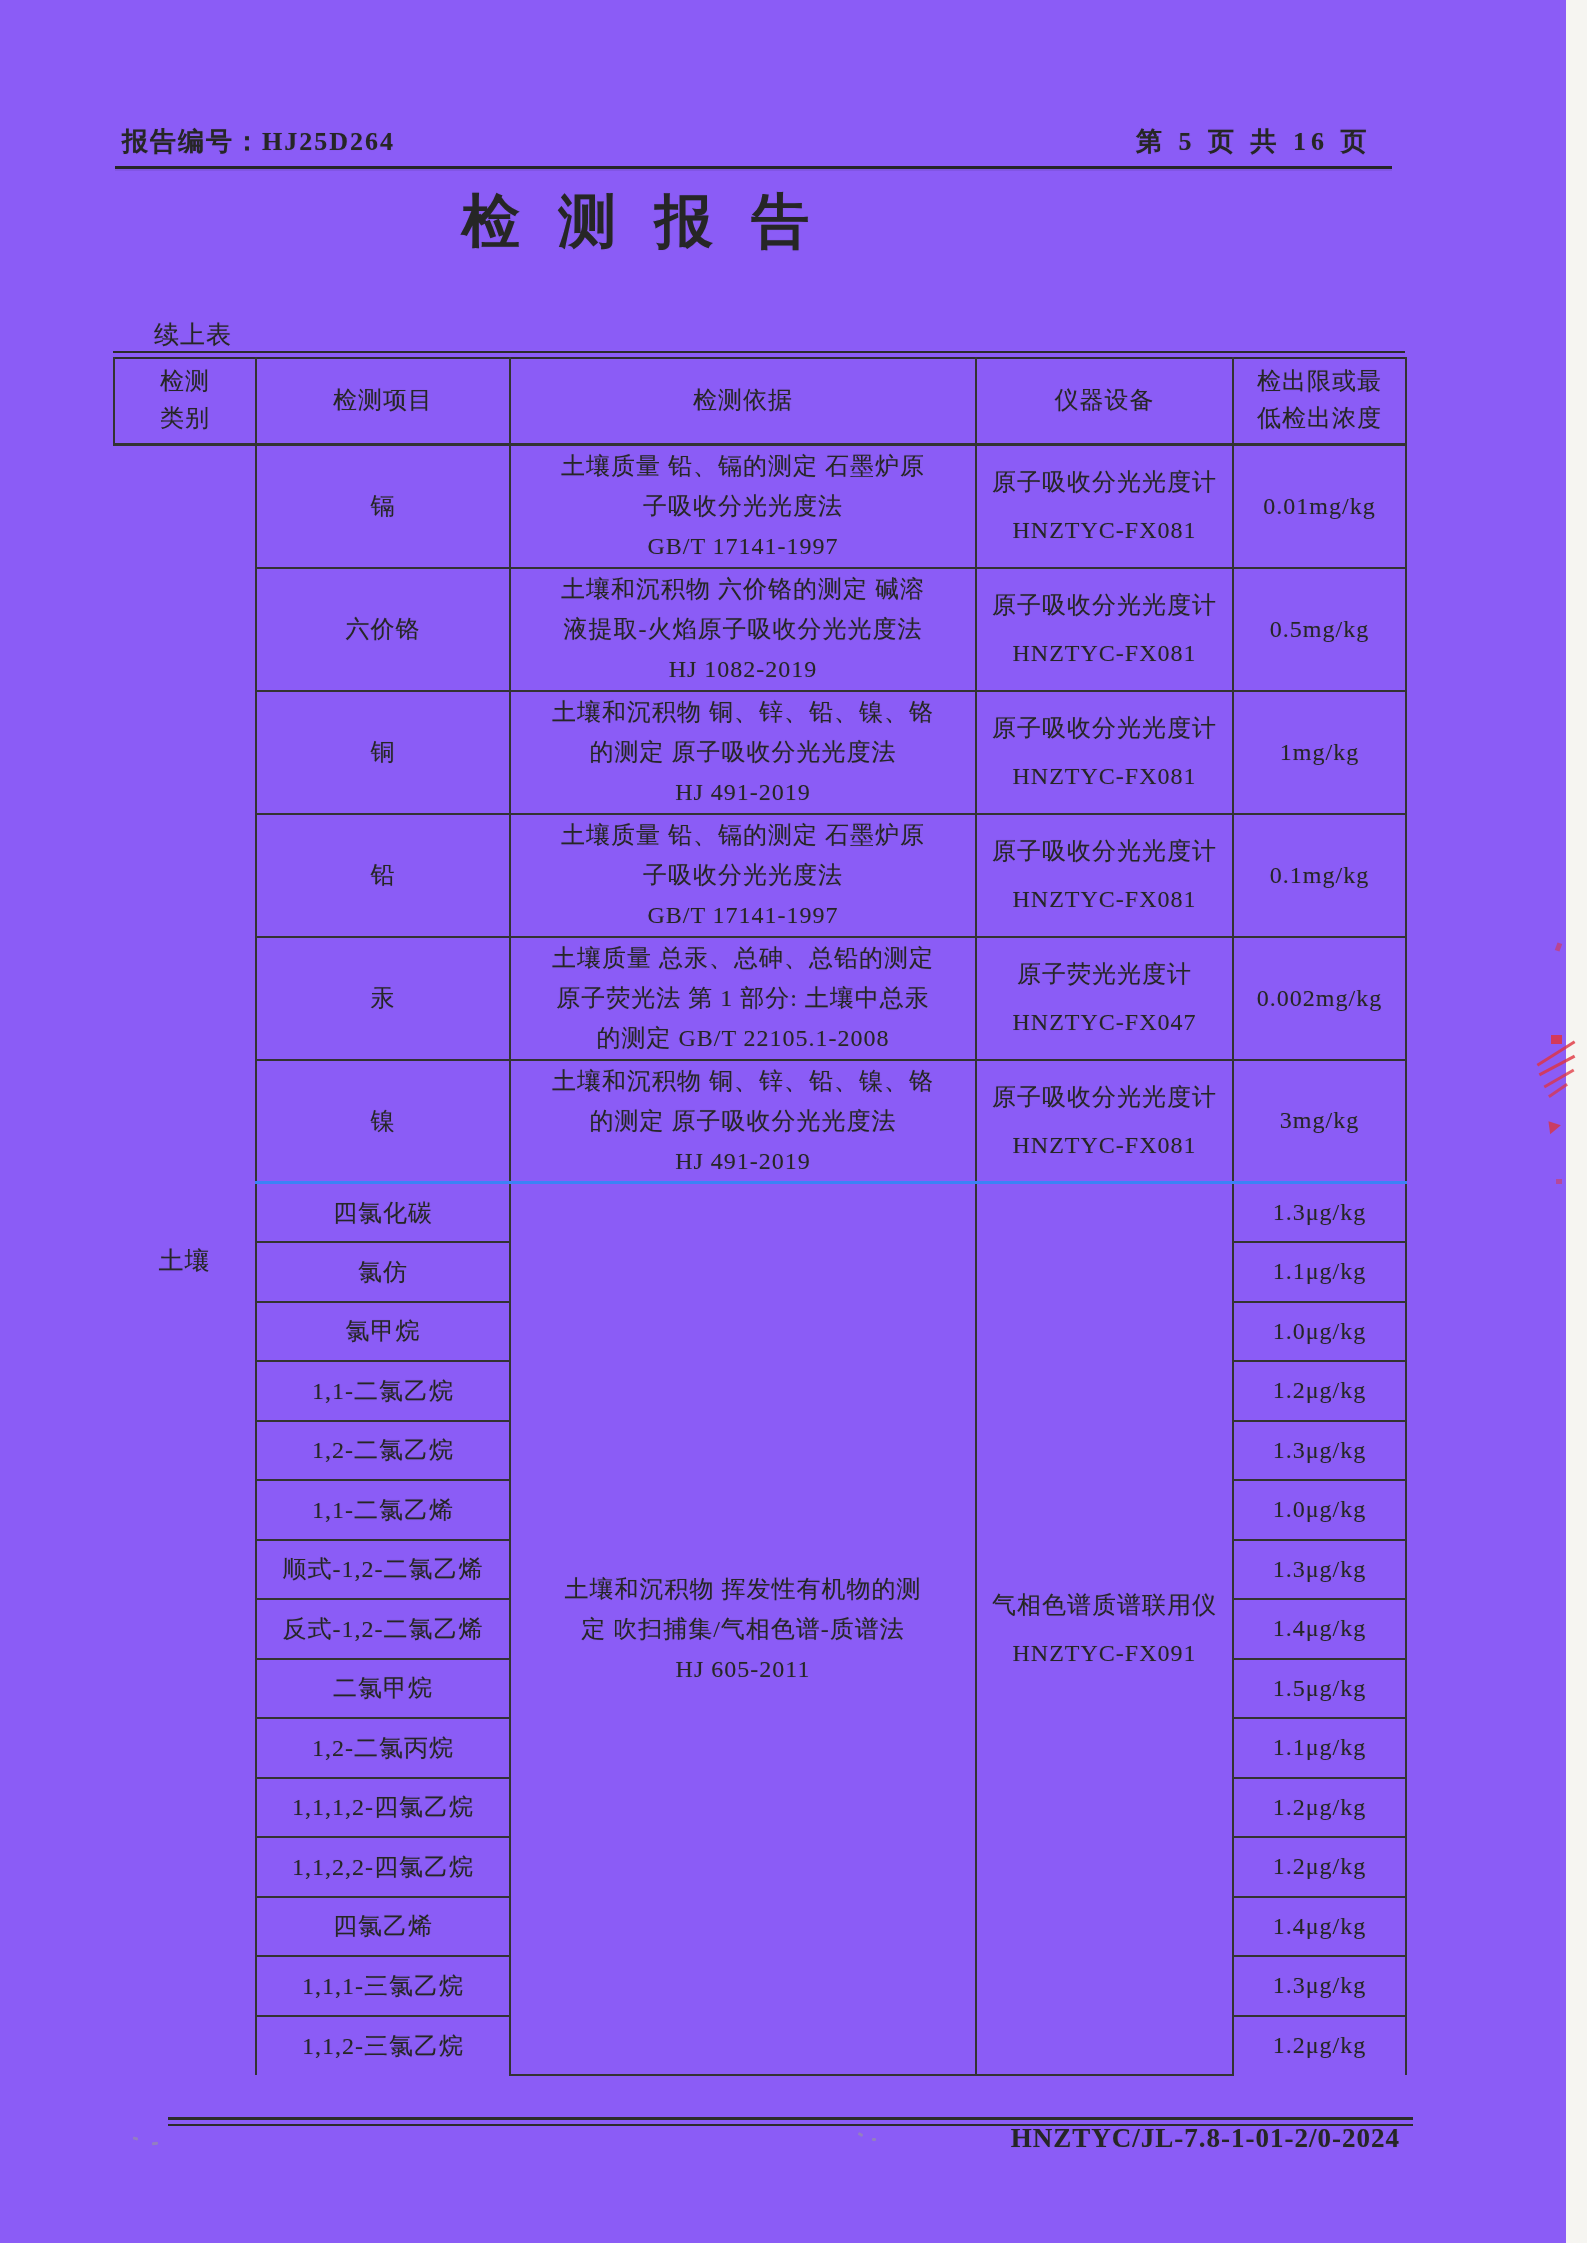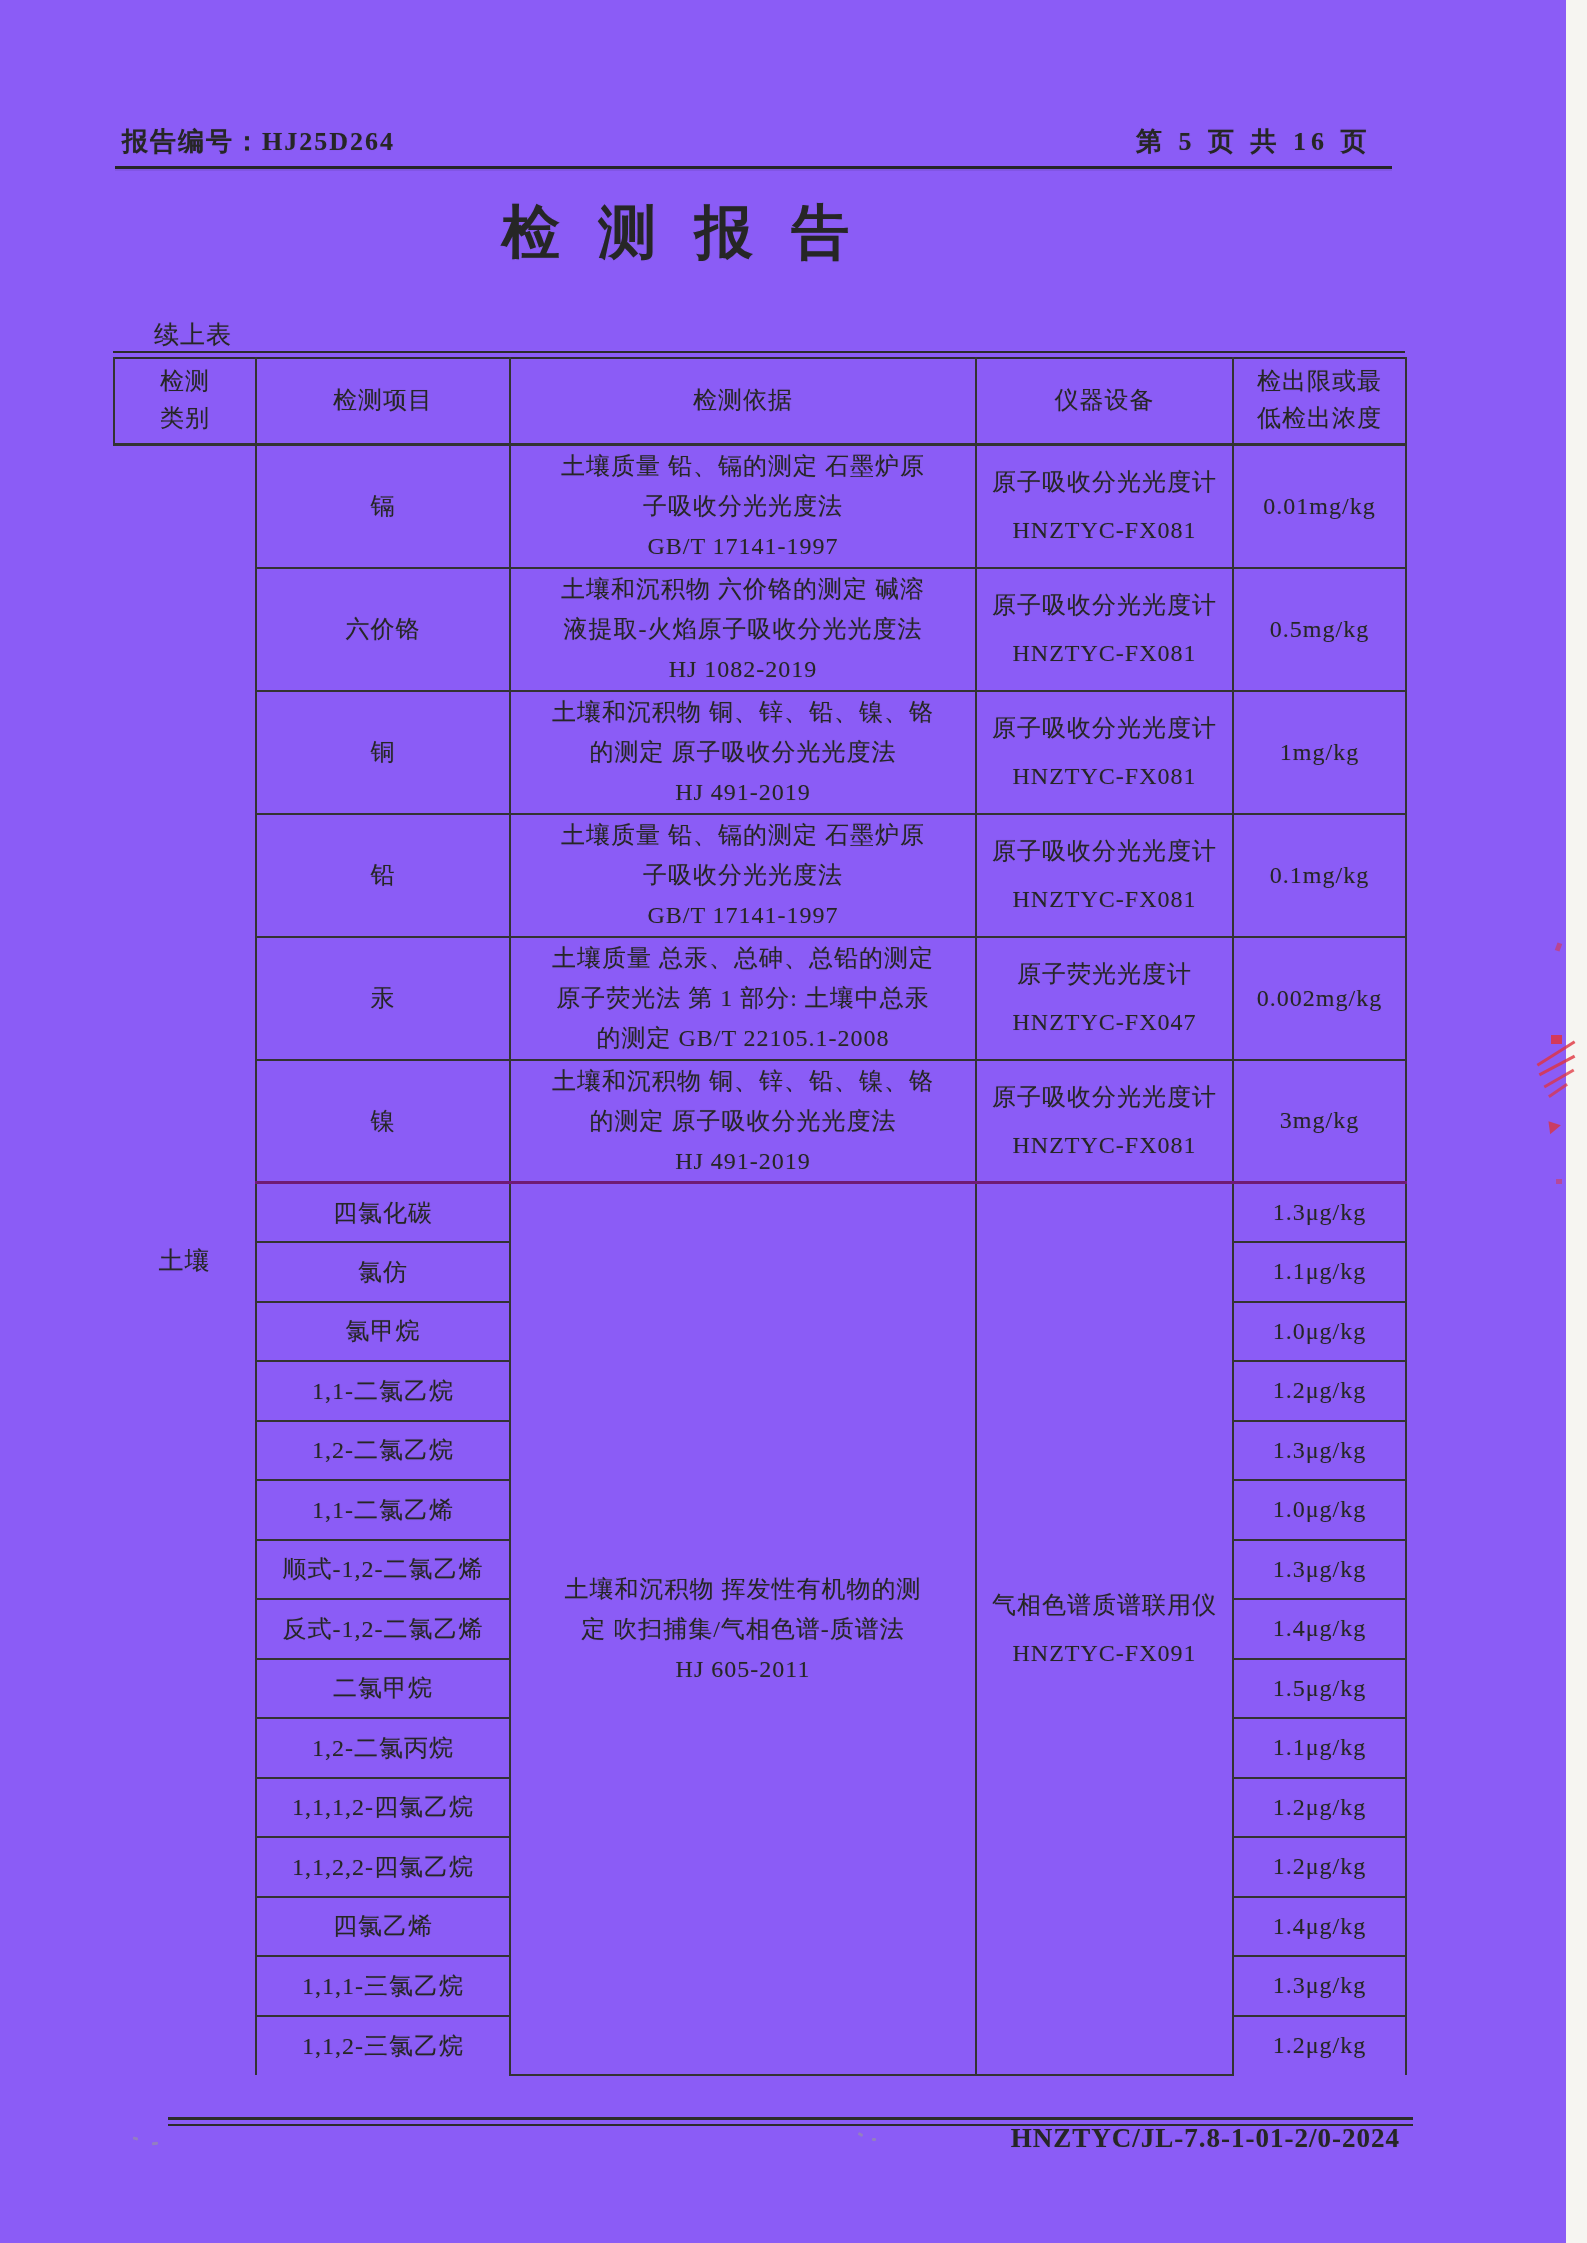--- a/index.html
+++ b/index.html
@@ -11,39 +11,39 @@
     font-family:"Liberation Serif","DejaVu Serif",serif;
     color:#262626;
   }
   .scan-text{ text-shadow:0 0 1px rgba(60,60,60,.35); }
 
   
   .report-no{position:absolute;left:122px;top:124px;font-size:26px;font-weight:bold;letter-spacing:2px;white-space:nowrap;}
   .page-info{position:absolute;left:1136px;top:124px;font-size:26px;font-weight:bold;letter-spacing:5px;white-space:nowrap;}
   .hdr-rule{position:absolute;left:115px;top:166px;width:1277px;border-top:3px solid #262626;box-shadow:0 2px 0 rgba(0,0,0,.07);}
 
-  .title{position:absolute;left:0;top:194px;width:1283px;text-align:center;
-         font-size:58px;font-weight:bold;letter-spacing:12px;white-space:nowrap;margin-left:40px;}
+  .title{position:absolute;left:0;top:183px;width:1283px;text-align:center;
+         font-size:58px;font-weight:bold;letter-spacing:12px;white-space:nowrap;}
   .note{position:absolute;left:122px;top:318px;font-size:25px;letter-spacing:1px;margin-left:32px;}
 
   
   .tbl-wrap{position:absolute;left:113px;top:357px;width:1292px;}
   table.report{border-collapse:collapse;table-layout:fixed;width:1292px;}
   th,td{
     border:2px solid #333;
     padding:0 2px;
     font-size:24px;font-weight:normal;
     text-align:center;vertical-align:middle;
     letter-spacing:1px;
     text-shadow:0 0 1px rgba(60,60,60,.3);
   }
   tr.r-header th{border-top:none;border-bottom:3px solid #333;height:86px;line-height:37px;}
   tr.r-metal{height:123px;}
   tr.r-voc{height:59.5px;}
-  tr.r-voc.first td{border-top:3px solid #701a75;}
+  tr.r-voc.first td{border-top:3px solid #3b82f6;}
   tr.last td{border-bottom:none;}
   td.cat{border-left:none;border-bottom:none;font-size:25px;}
   .basis-line{line-height:40px;white-space:nowrap;}
   .inst-line{line-height:48px;white-space:nowrap;}
   .hline{line-height:37px;}
 
   
   .top-double{position:absolute;left:113px;top:351px;width:1292px;height:4px;
               border-top:2px solid #2c2c2c;border-bottom:2px solid #2c2c2c;}
   .bottom-double{position:absolute;left:168px;top:2117px;width:1245px;height:4px;

